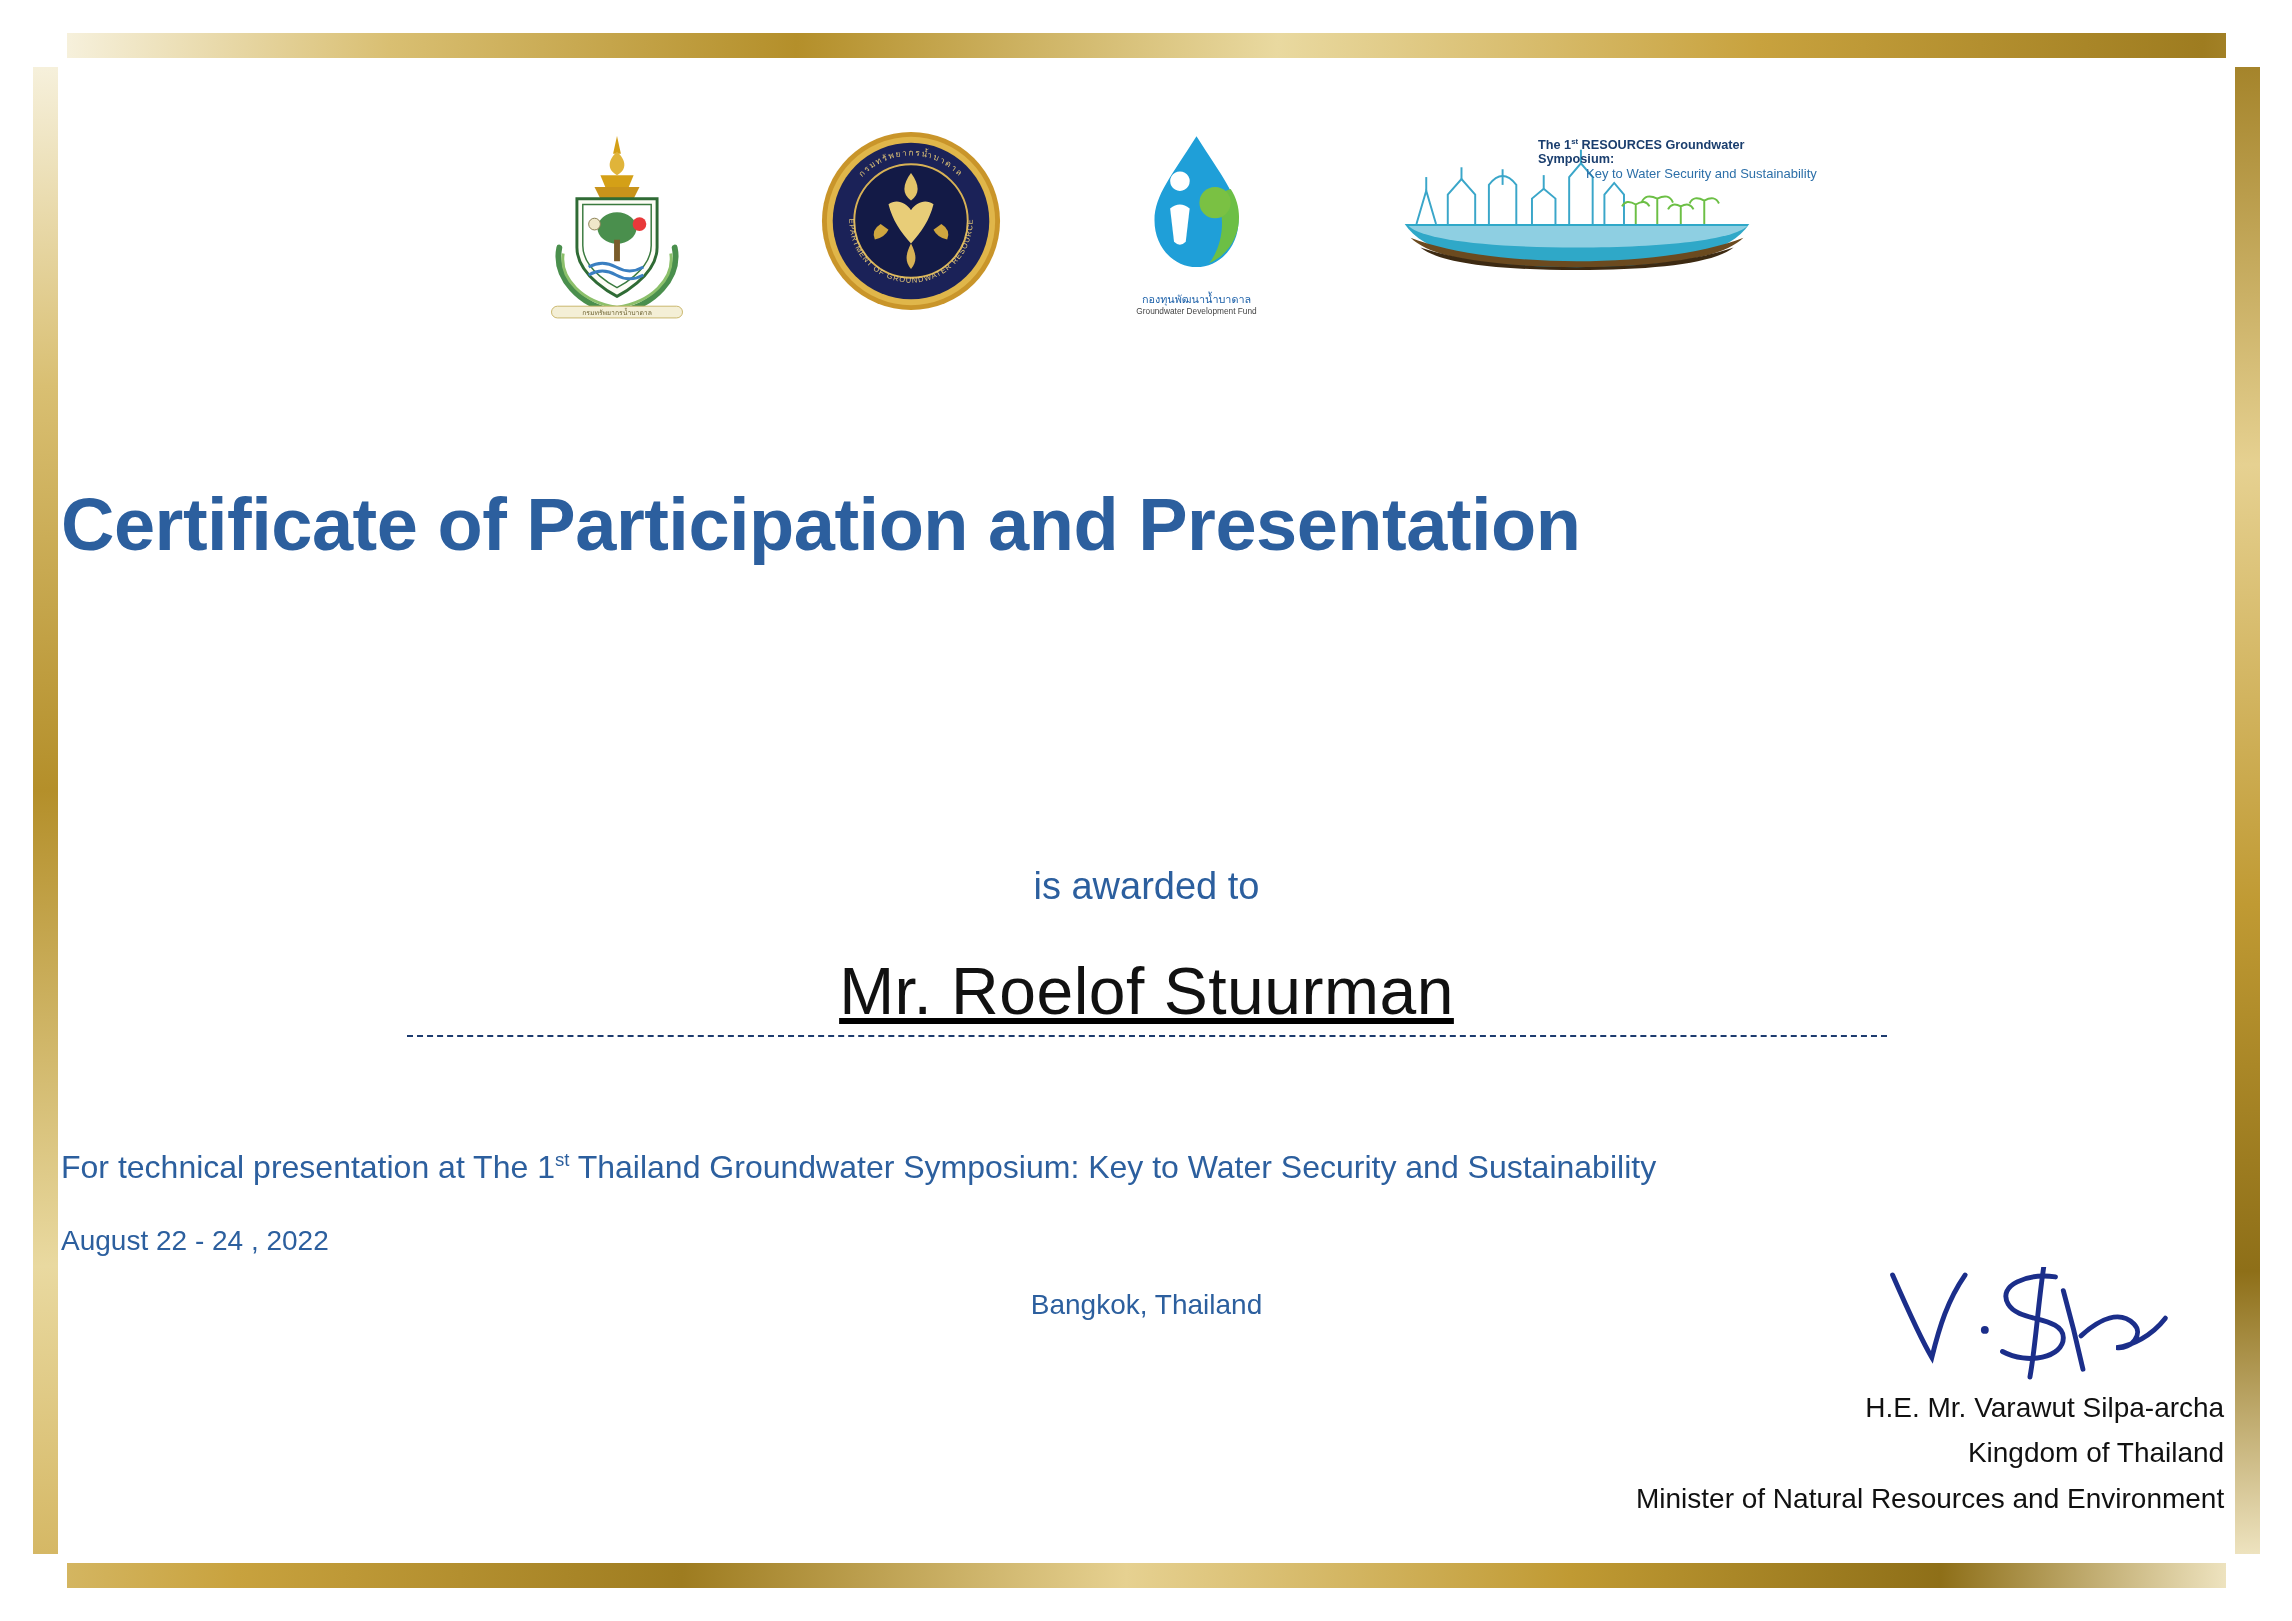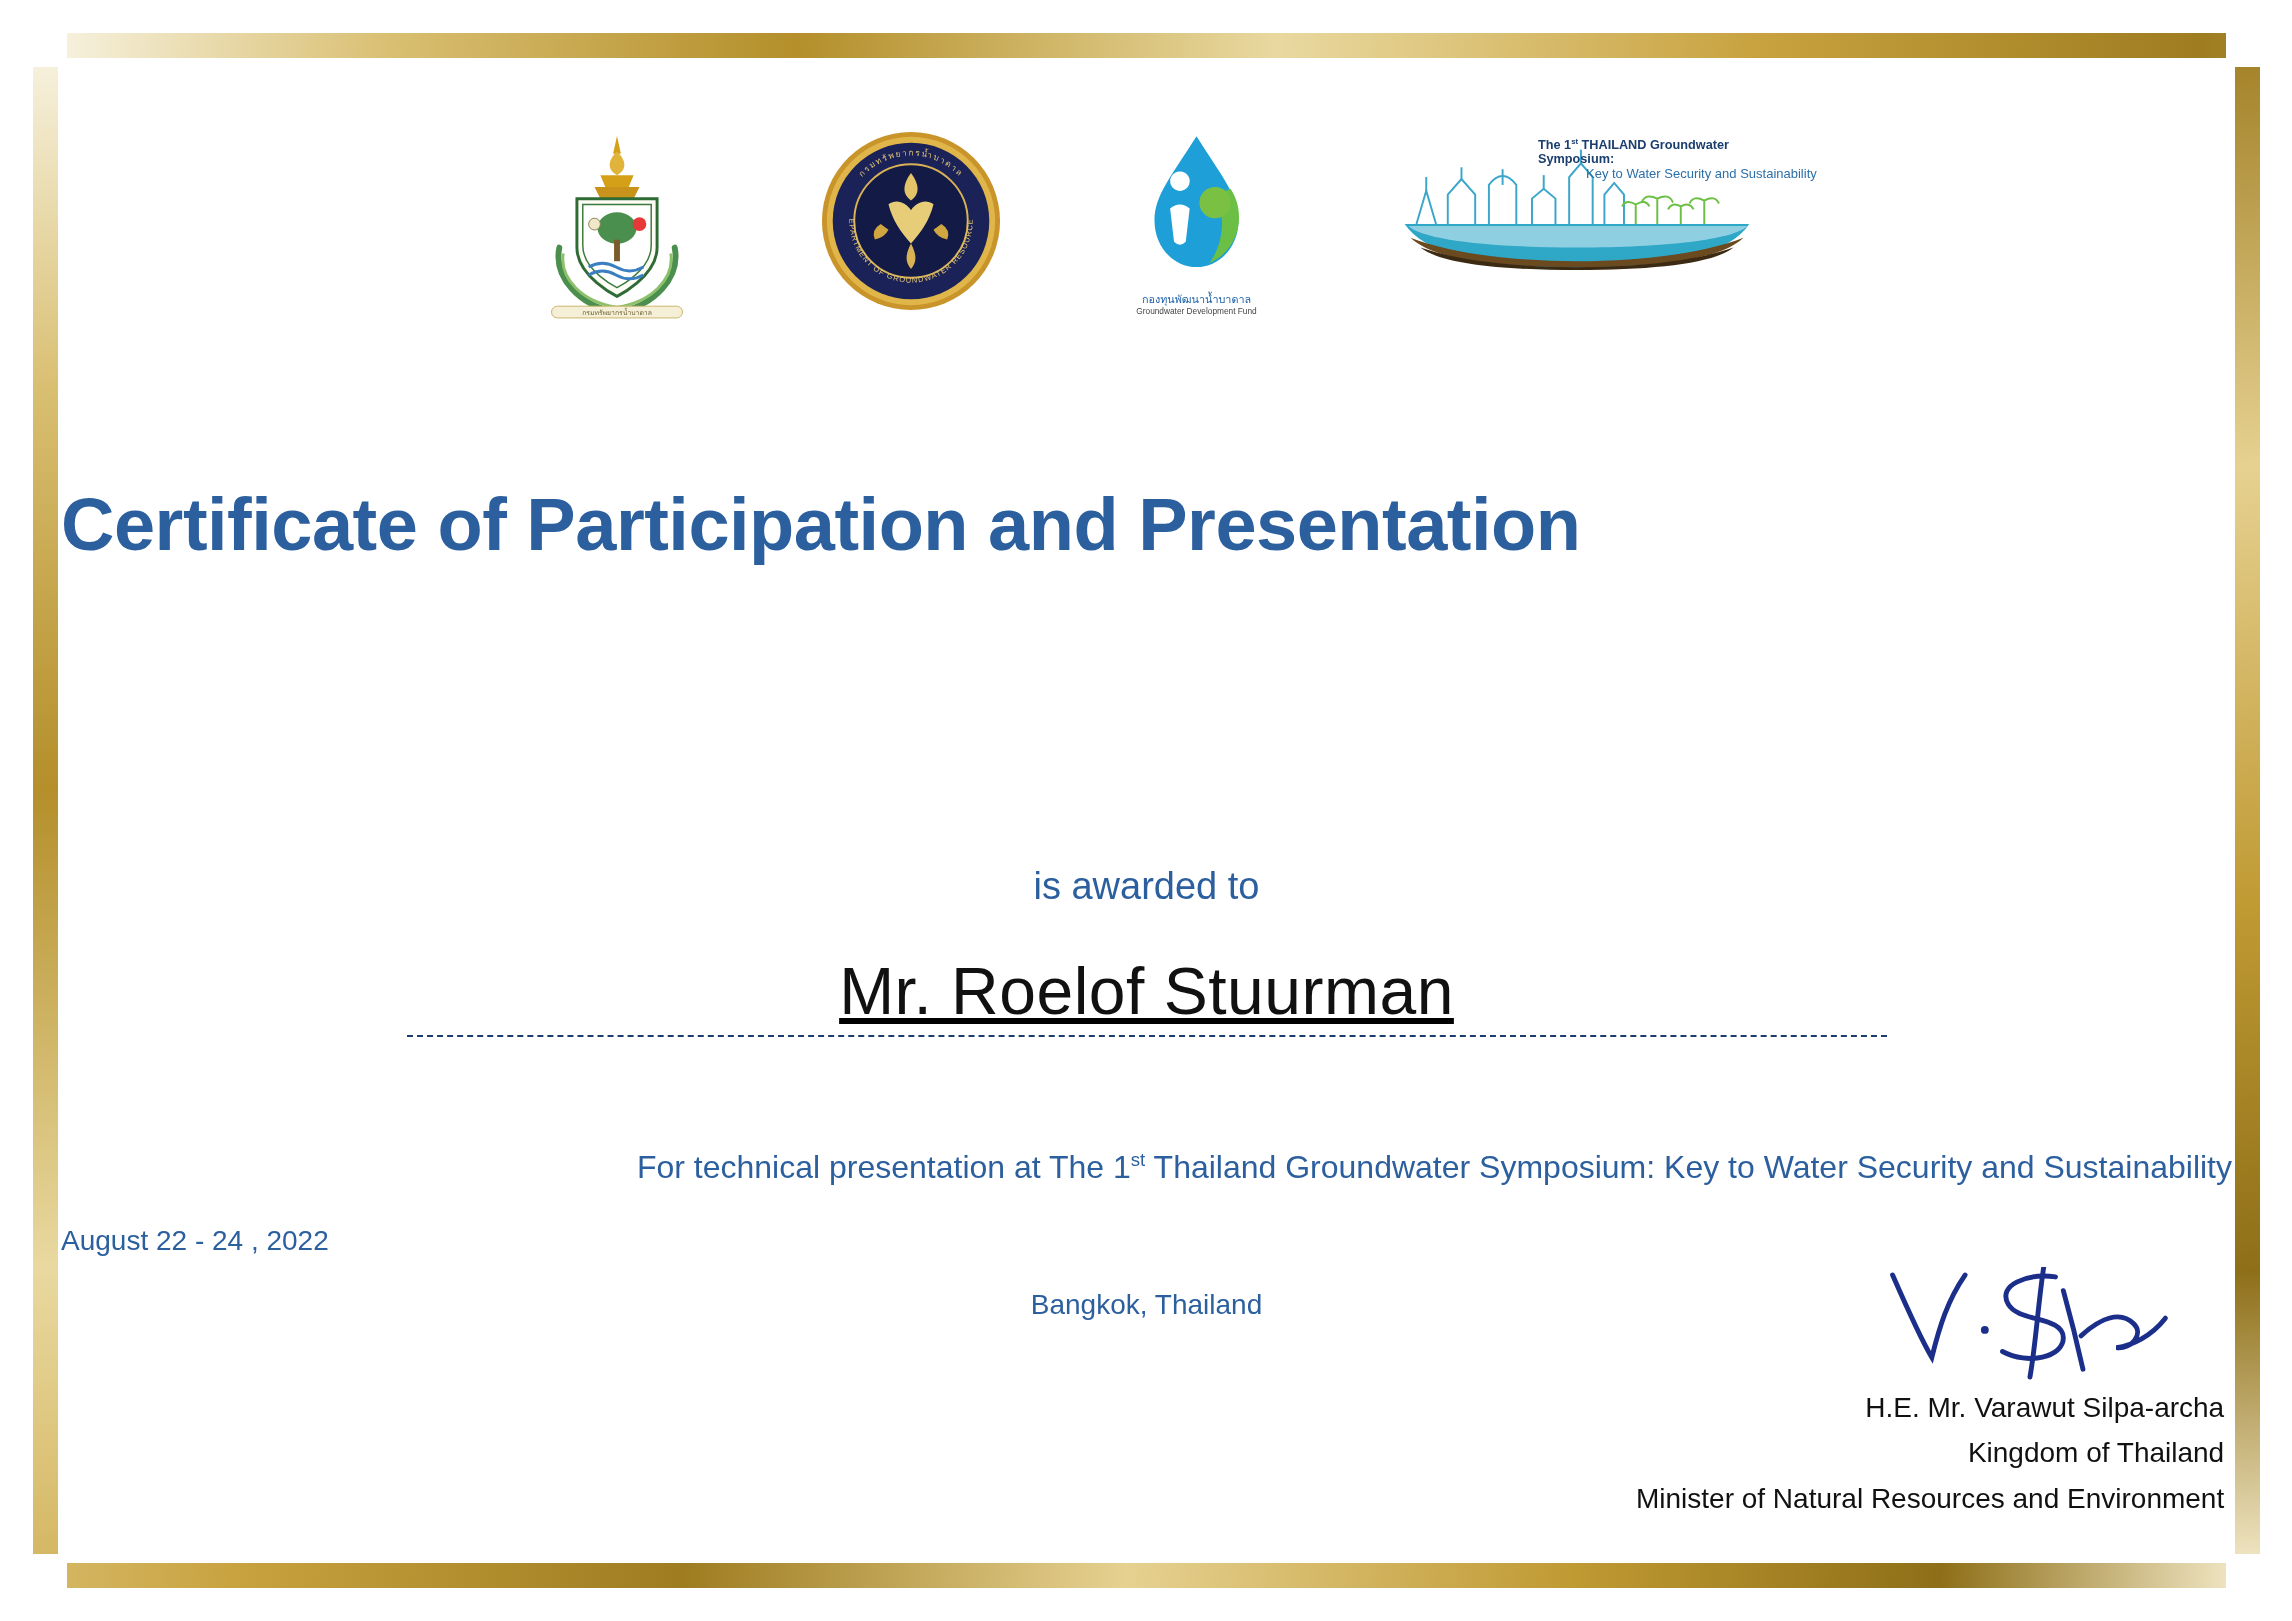--- a/index.html
+++ b/index.html
@@ -189,21 +189,21 @@
     margin: 5.9px auto 0 auto;
     border-top: 2px dashed #1c3b6e;
     height: 0;
   }
 
   .reason {
     position: absolute;
     top: 1088px;
     left: 0;
     width: 100%;
-    text-align: right;
+    text-align: left;
     font-size: 32px;
     color: #2c5f9e;
   }
   .reason sup { font-size: 18.6px; vertical-align: super; }
 
   .date {
     position: absolute;
     top: 1164px;
     left: 0;
     width: 100%;
@@ -355,21 +355,21 @@
             <path d="M320 96 l0 -24 M320 72 q-11 -6 -15 3 M320 72 q11 -6 15 3"></path>
           </g>
 
           <path d="M14 96 L366 96 C346 126 286 142 190 142 C94 142 34 126 14 96 Z" fill="#2fa8c8"></path>
           <path d="M20 110 C60 126 128 134 190 134 C252 134 320 126 360 110 C340 130 282 140 190 140 C98 140 40 130 20 110 Z" fill="#6b4a1f"></path>
           <path d="M30 120 C70 134 130 140 190 140 C250 140 310 134 350 120 C330 136 270 143 190 143 C110 143 50 136 30 120 Z" fill="#3d2a12"></path>
           <path d="M18 98 L364 98 C350 112 280 120 190 120 C100 120 32 112 18 98 Z" fill="#9fd6e6" opacity="0.85"></path>
         </svg>
         <div class="sym-text">
           <div class="l1">
-            <span>The 1</span><sup>st</sup><span> THAILAND Groundwater</span>
+            <span>The 1</span><sup>st</sup><span> RESOURCES Groundwater</span>
           </div>
           <div class="l2">Symposium:</div>
           <div class="l3">Key to Water Security and Sustainability</div>
         </div>
       </div>
     </div>
 
     <div class="title">Certificate of Participation and Presentation</div>
 
     <div class="awarded-to">is awarded to</div>

